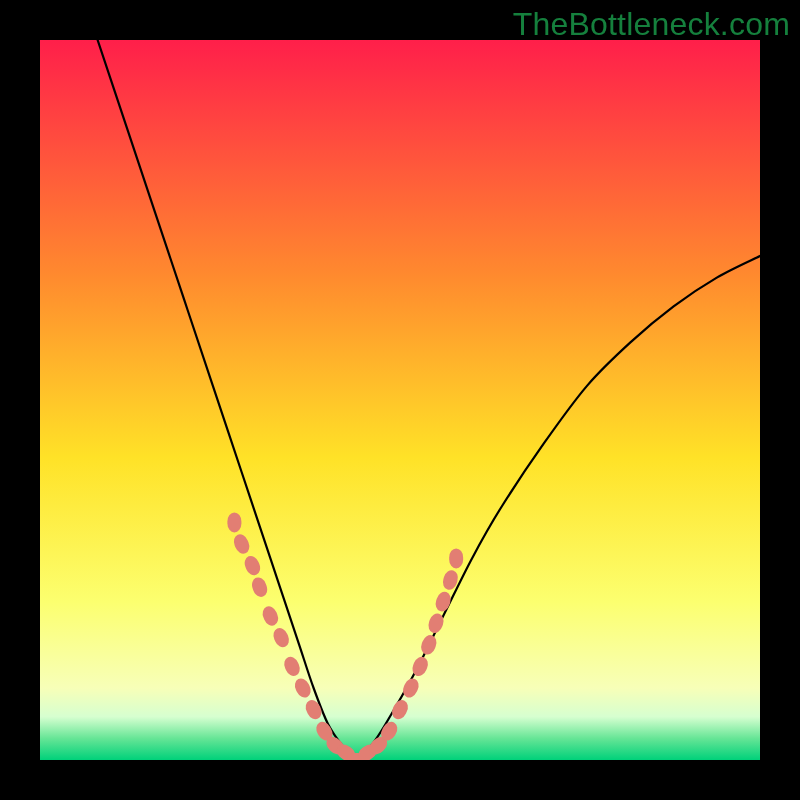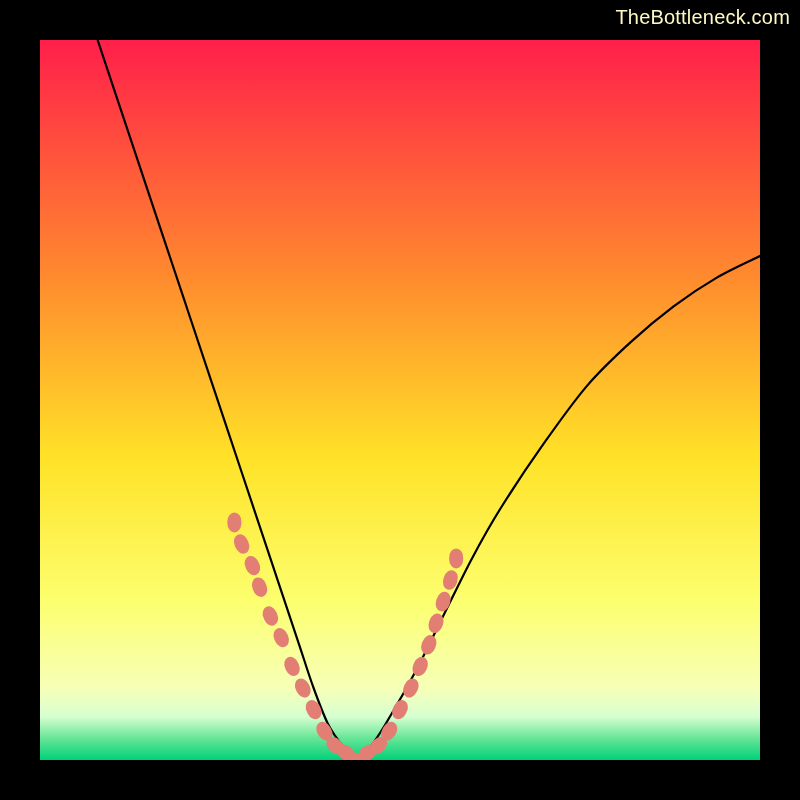--- a/index.html
+++ b/index.html
@@ -30,23 +30,23 @@
   }
   .curve-svg {
     position: absolute;
     inset: 0;
   }
   .watermark {
     position: absolute;
     top: 6px;
     right: 10px;
     font-family: Arial, Helvetica, sans-serif;
-    font-size: 20px;
+    font-size: 32px;
     font-weight: 500;
-    color: #fef9c3;
+    color: #15803d;
     letter-spacing: 0.2px;
   }
 </style>
 </head>
 <body>
 
 <div class="frame">
 
   <div class="watermark">TheBottleneck.com</div>
 

